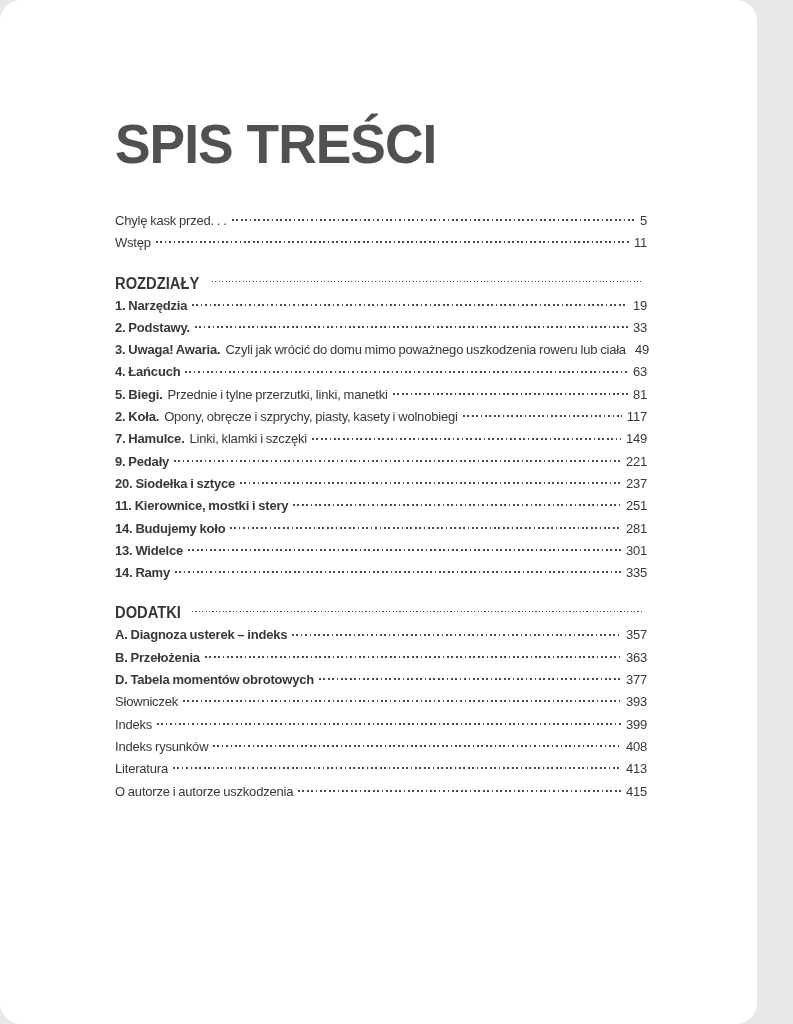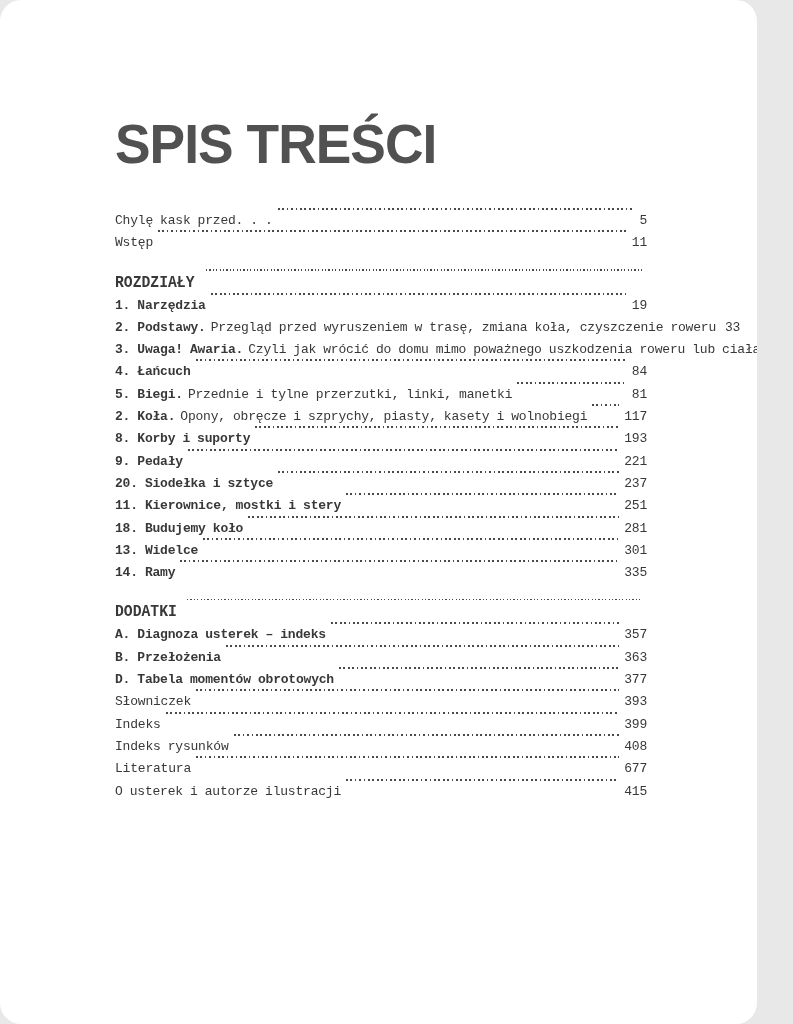--- a/index.html
+++ b/index.html
@@ -27,27 +27,26 @@
     color: var(--title, #515151);
     transform: scaleX(0.97);
     transform-origin: left;
     white-space: nowrap;
   }
   .group { margin: 0; }
   .section { margin-top: 17px; }
   .group.back { }
   .row {
     display: flex;
-    align-items: flex-start;
+    align-items: center;
     font-size: 13px;
     line-height: 22.3px;
     letter-spacing: -0.2px;
     word-spacing: -0.5px;
     white-space: nowrap;
-    font-family: Liberation Mono, monospace;
   }
   .t-bold { font-weight: bold; }
   .plain .t-bold { font-weight: normal; }
   .t-rest { margin-left: 5px; }
   .t-rest:empty { display: none; }
   .leader { flex: 1; min-width: 8px; position: relative; }
   .leader::after {
     content: "";
     position: absolute;
     left: 5px;
@@ -99,74 +98,73 @@
     </div>
     <div class="rows">
             <div class="row">
     <span class="t-bold">1. Narzędzia</span>
 
     <span class="leader"></span>
     <span class="pagenum">19</span>
   </div>
             <div class="row">
     <span class="t-bold">2. Podstawy.</span>
-    <span class="t-rest">Przegląd przed wyruszeniem w trasę, zmiana koła, czyszczenie roweru</span>
     <span class="leader"></span>
     <span class="pagenum">33</span>
   </div>
             <div class="row">
     <span class="t-bold">3. Uwaga! Awaria.</span>
     <span class="t-rest">Czyli jak wrócić do domu mimo poważnego uszkodzenia roweru lub ciała</span>
     <span class="leader"></span>
     <span class="pagenum">49</span>
   </div>
             <div class="row">
     <span class="t-bold">4. Łańcuch</span>
 
     <span class="leader"></span>
-    <span class="pagenum">84</span>
+    <span class="pagenum">63</span>
   </div>
             <div class="row">
     <span class="t-bold">5. Biegi.</span>
     <span class="t-rest">Przednie i tylne przerzutki, linki, manetki</span>
     <span class="leader"></span>
     <span class="pagenum">81</span>
   </div>
             <div class="row">
     <span class="t-bold">2. Koła.</span>
     <span class="t-rest">Opony, obręcze i szprychy, piasty, kasety i wolnobiegi</span>
     <span class="leader"></span>
     <span class="pagenum">117</span>
   </div>
             <div class="row">
-    <span class="t-bold">8. Korby i suporty</span>
-
-    <span class="leader"></span>
-    <span class="pagenum">193</span>
+    <span class="t-bold">7. Hamulce.</span>
+    <span class="t-rest">Linki, klamki i szczęki</span>
+    <span class="leader"></span>
+    <span class="pagenum">149</span>
   </div>
             <div class="row">
     <span class="t-bold">9. Pedały</span>
 
     <span class="leader"></span>
     <span class="pagenum">221</span>
   </div>
             <div class="row">
     <span class="t-bold">20. Siodełka i sztyce</span>
 
     <span class="leader"></span>
     <span class="pagenum">237</span>
   </div>
             <div class="row">
     <span class="t-bold">11. Kierownice, mostki i stery</span>
 
     <span class="leader"></span>
     <span class="pagenum">251</span>
   </div>
             <div class="row">
-    <span class="t-bold">18. Budujemy koło</span>
+    <span class="t-bold">14. Budujemy koło</span>
 
     <span class="leader"></span>
     <span class="pagenum">281</span>
   </div>
             <div class="row">
     <span class="t-bold">13. Widelce</span>
 
     <span class="leader"></span>
     <span class="pagenum">301</span>
   </div>
@@ -221,23 +219,23 @@
         <div class="row">
     <span class="t-bold">Indeks rysunków</span>
 
     <span class="leader"></span>
     <span class="pagenum">408</span>
   </div>
         <div class="row">
     <span class="t-bold">Literatura</span>
 
     <span class="leader"></span>
-    <span class="pagenum">677</span>
-  </div>
-        <div class="row">
-    <span class="t-bold">O usterek i autorze ilustracji</span>
+    <span class="pagenum">413</span>
+  </div>
+        <div class="row">
+    <span class="t-bold">O autorze i autorze uszkodzenia</span>
 
     <span class="leader"></span>
     <span class="pagenum">415</span>
   </div>
       </div>
   </div>
 </div>
 
 </body></html>

